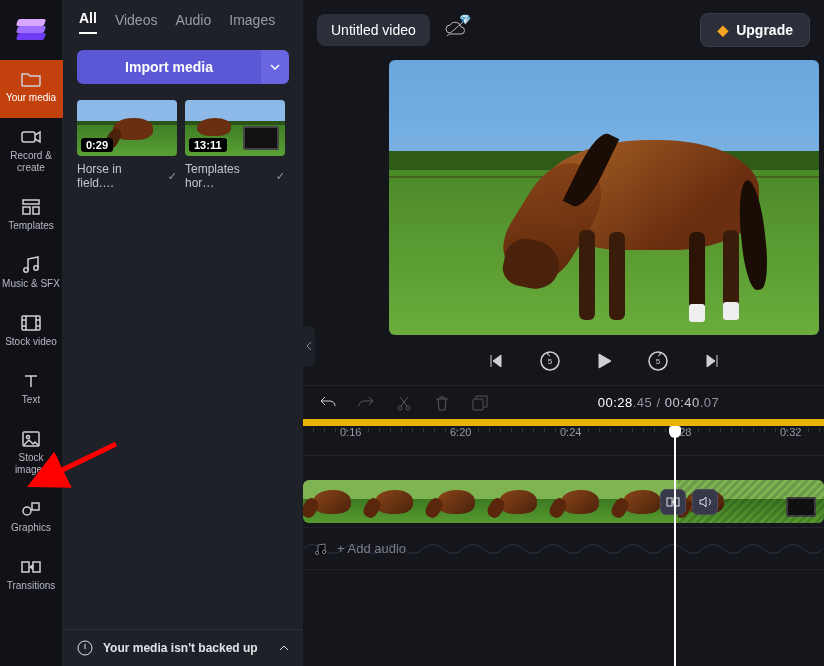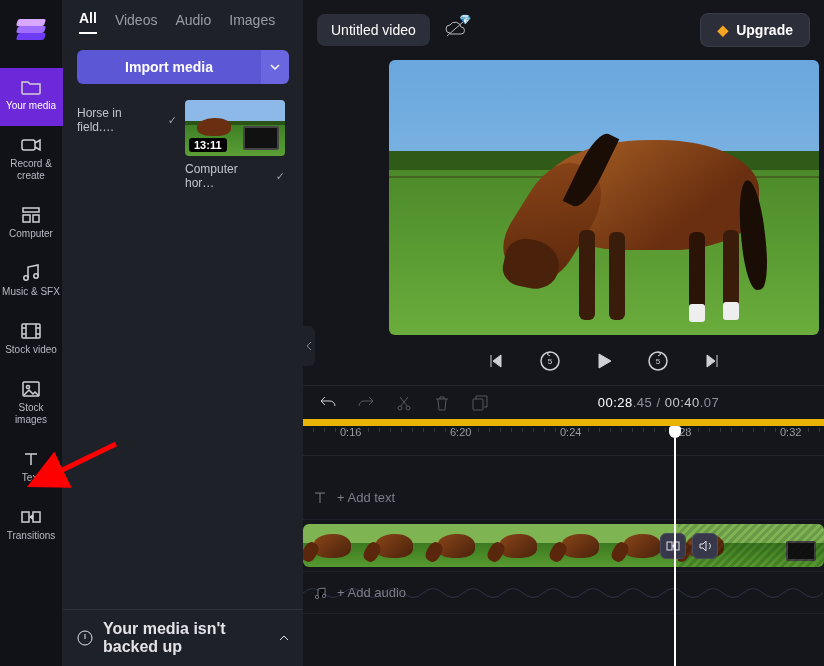--- a/index.html
+++ b/index.html
@@ -8,21 +8,21 @@
 
   
   .rail { width:63px; background:#111218; display:flex; flex-direction:column; align-items:center; border-right:1px solid #1f2028; }
   .logo-box { width:63px; height:60px; display:flex; align-items:center; justify-content:center; }
   .logo { width:28px; height:22px; position:relative; }
   .logo .bar { position:absolute; width:28px; height:7px; border-radius:2px; transform:skewX(-18deg); }
   .logo .b1 { background:#d8a8ff; top:0; }
   .logo .b2 { background:#9f6dff; top:7px; }
   .logo .b3 { background:#6f3cf5; top:14px; }
   .rail-item { width:63px; display:flex; flex-direction:column; align-items:center; justify-content:center; padding:10px 0 14px; cursor:pointer; }
-  .rail-item.active { background:#6d28d9;margin-top:8px; }
+  .rail-item.active { background:#c2410c; }
   .rail-item .ico { width:20px; height:18px; display:flex; align-items:center; justify-content:center; }
   .rail-item .lbl { font-size:10px; color:#b8b9c2; margin-top:4px; text-align:center; line-height:12px; }
   .rail-item.active .lbl { color:#fff; }
   .rail svg { stroke:#cfd0d6; fill:none; stroke-width:1.5; }
 
   
   .panel { width:240px; background:#1f2129; display:flex; flex-direction:column; position:relative; }
   .tabs { display:flex; gap:18px; padding:10px 16px 6px; align-items:flex-end; }
   .tab { font-size:14px; color:#9a9ca6; cursor:pointer; padding-bottom:6px; }
   .tab.active { color:#fff; font-weight:700; border-bottom:2px solid #fff; }
@@ -34,21 +34,21 @@
   .thumb { width:100px; }
   .thumb .img { width:100px; height:56px; border-radius:4px; position:relative; overflow:hidden; }
   .thumb .sky { position:absolute; inset:0; background:linear-gradient(#8db9e8 0%, #8db9e8 45%, #3f7f26 45%, #5aa035 100%); }
   .thumb .treeline { position:absolute; top:38%; left:0; right:0; height:7%; background:#2b5316; }
   .thumb .dur { position:absolute; bottom:4px; left:4px; background:#000; color:#fff; font-size:11px; font-weight:600; padding:1px 5px; border-radius:3px; }
   .thumb .horse { position:absolute; width:46px; height:30px; left:30px; top:16px; }
   .thumb .laptop { position:absolute; right:6px; bottom:6px; width:36px; height:24px; background:#111; border-radius:2px; border:2px solid #444; }
   .thumb .cap { display:flex; align-items:center; gap:12px; font-size:12px; color:#c4c5cc; margin-top:6px; }
   .thumb .cap .chk { color:#9a9ca6; font-size:11px; margin-left:auto; }
 
-  .panel-footer { margin-top:auto; border-top:1px solid #2d2f39; padding:10px 14px; display:flex; align-items:center; gap:10px; font-size:16px; color:#e2e2e7; font-weight:600; cursor:pointer; }
+  .panel-footer { margin-top:auto; border-top:1px solid #2d2f39; padding:10px 14px; display:flex; align-items:center; gap:10px; font-size:12px; color:#e2e2e7; font-weight:600; cursor:pointer; }
   .panel-footer svg { stroke:#e2e2e7; }
   .panel-footer .chev { margin-left:auto; }
 
   .collapse-handle { position:absolute; right:-12px; top:326px; width:12px; height:40px; background:#1f2129; border-radius:0 6px 6px 0; display:flex; align-items:center; justify-content:center; cursor:pointer; }
   .collapse-handle svg { stroke:#888; }
 
   
   .editor { flex:1; display:flex; flex-direction:column; background:#15161c; min-width:0; }
   .topbar { height:60px; display:flex; align-items:center; padding:0 14px; gap:14px; }
   .title-pill { background:#2c2e39; color:#fff; font-size:14px; font-weight:500; padding:8px 14px; border-radius:8px; cursor:pointer; }
@@ -166,21 +166,21 @@
     </div>
 
     <div class="rail-item">
       <span class="ico">
         <svg width="18" height="16" viewBox="0 0 18 16">
             <rect x="1" y="1" width="16" height="4"></rect>
             <rect x="1" y="8" width="7" height="7"></rect>
             <rect x="11" y="8" width="6" height="7"></rect>
           </svg>
       </span>
-      <span class="lbl">Computer</span>
+      <span class="lbl">Templates</span>
     </div>
 
     <div class="rail-item">
       <span class="ico">
         <svg width="18" height="18" viewBox="0 0 18 18">
             <path d="M6 14V3l10-2v11"></path>
             <circle cx="4" cy="14" r="2.2"></circle>
             <circle cx="14" cy="12" r="2.2"></circle>
           </svg>
       </span>
@@ -192,39 +192,48 @@
         <svg width="20" height="16" viewBox="0 0 20 16">
             <rect x="1" y="1" width="18" height="14" rx="1"></rect>
             <path d="M5 1v14M15 1v14M1 5h4M1 11h4M15 5h4M15 11h4"></path>
           </svg>
       </span>
       <span class="lbl">Stock video</span>
     </div>
 
     <div class="rail-item">
       <span class="ico">
+        <svg width="16" height="16" viewBox="0 0 16 16">
+            <path d="M2 3h12M8 3v11"></path>
+          </svg>
+      </span>
+      <span class="lbl">Text</span>
+    </div>
+
+    <div class="rail-item">
+      <span class="ico">
         <svg width="18" height="16" viewBox="0 0 18 16">
             <rect x="1" y="1" width="16" height="14" rx="1"></rect>
             <circle cx="6" cy="6" r="1.6"></circle>
             <path d="M2 14l5-5 4 4 2-2 4 4"></path>
           </svg>
       </span>
       <span class="lbl" style="white-space:pre-line">Stock
 images</span>
     </div>
 
     <div class="rail-item">
       <span class="ico">
-        <svg width="16" height="16" viewBox="0 0 16 16">
-            <path d="M2 3h12M8 3v11"></path>
-          </svg>
-      </span>
-      <span class="lbl">Text</span>
-    </div>
-
+        <svg width="18" height="16" viewBox="0 0 18 16">
+            <circle cx="5" cy="10" r="4"></circle>
+            <path d="M10 2h7v7h-7z"></path>
+          </svg>
+      </span>
+      <span class="lbl">Graphics</span>
+    </div>
 
     <div class="rail-item">
       <span class="ico">
         <svg width="20" height="14" viewBox="0 0 20 14">
             <rect x="1" y="2" width="7" height="10"></rect>
             <rect x="12" y="2" width="7" height="10"></rect>
             <path d="M8 7l4-3v6z" fill="#cfd0d6" stroke="none"></path>
           </svg>
       </span>
       <span class="lbl">Transitions</span>
@@ -243,37 +252,46 @@
       <button class="import-btn">Import media</button>
       <button class="import-drop">
         <svg width="10" height="6" viewBox="0 0 10 6">
             <path d="M1 1l4 4 4-4" fill="none" stroke-width="1.5"></path>
           </svg>
       </button>
     </div>
 
     <div class="thumbs">
       <div class="thumb">
+        <div class="img">
+          <div class="sky"></div>
+            <div class="treeline"></div>
+          <div class="horse" style="left:30px;top:14px;">
+            <div style="position:absolute;width:40px;height:22px;background:#6a2f10;border-radius:50% 45% 40% 40%;left:6px;top:4px;"></div>
+            <div style="position:absolute;width:12px;height:22px;background:#4a220c;border-radius:40%;left:0;top:14px;transform:rotate(30deg);"></div>
+          </div>
+          <div class="dur">0:29</div>
+        </div>
         <div class="cap">
             <span>Horse in field.…</span>
             <span class="chk">✓</span>
           </div>
       </div>
       <div class="thumb">
         <div class="img">
           <div class="sky"></div>
             <div class="treeline"></div>
           <div class="horse" style="left:8px;top:14px;">
             <div style="position:absolute;width:34px;height:18px;background:#6a2f10;border-radius:50% 45% 40% 40%;left:4px;top:4px;"></div>
           </div>
           <div class="laptop"></div>
           <div class="dur">13:11</div>
         </div>
         <div class="cap">
-            <span>Computer hor…</span>
+            <span>Templates hor…</span>
             <span class="chk">✓</span>
           </div>
       </div>
     </div>
 
     <div class="panel-footer">
       <svg width="16" height="16" viewBox="0 0 16 16">
           <circle cx="8" cy="8" r="7" fill="none"></circle>
           <path d="M8 4v5M8 11.6v.1"></path>
         </svg>
@@ -444,28 +462,20 @@
           <div class="sub" style="left: 461px;"></div>
           <div class="sub" style="left: 472px;"></div>
           <div class="sub" style="left: 483px;"></div>
           <div class="sub" style="left: 494px;"></div>
           <div class="sub" style="left: 505px;"></div>
           <div class="sub" style="left: 516px;"></div>
         </div>
 
       <div class="track gap"></div>
 
-      <div class="track">
-        <div class="hint">
-          <svg width="14" height="14" viewBox="0 0 14 14">
-              <path d="M2 2h10M7 2v10"></path>
-            </svg>
-          <span>+ Add text</span>
-        </div>
-      </div>
 
       <div class="vtrack">
         <div class="clips">
           <div class="clip c1" style="width:375px;">
             <div class="bg"></div>
             <div class="hmini" style="left:10px;"></div>
               <div class="hmini" style="left:72px;"></div>
             <div class="hmini" style="left:134px;"></div>
               <div class="hmini" style="left:196px;"></div>
             <div class="hmini" style="left:258px;"></div>

